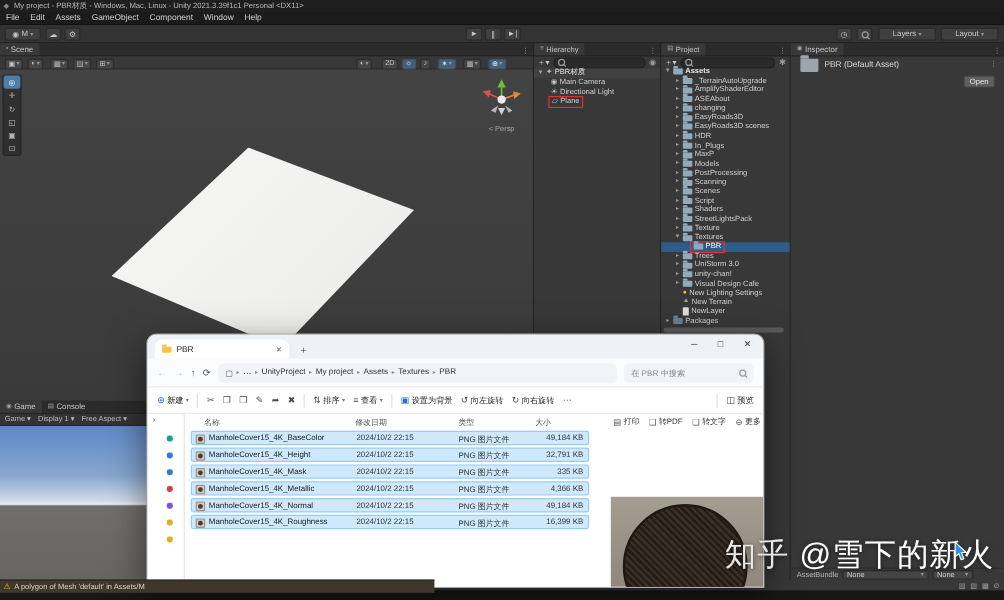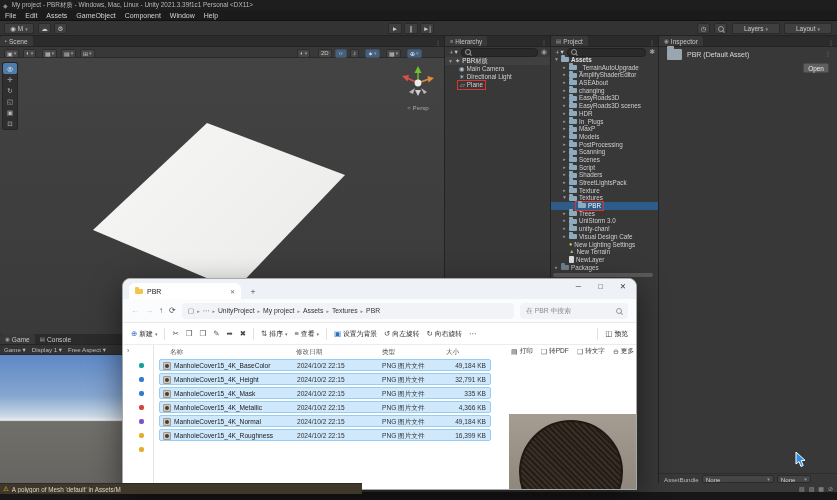--- a/index.html
+++ b/index.html
@@ -687,17 +687,20 @@
               <span>更多</span>
             </div>
           </div>
         <div class="mh-img">
           <div class="mh-circle"></div>
         </div>
       </div>
     </div>
   </div>
 
+  <div class="abs watermark">
+    <span class="wm1">知乎</span><span> @雪下的新火</span>
+  </div>
   <svg class="abs cursor" width="12" height="16" viewBox="0 0 12 16">
     <polygon points="1,0 1,12 4,9.5 6,14.5 8.2,13.5 6.2,8.6 10,8.3" fill="#2f8fe0" stroke="#fff" stroke-width="1"></polygon>
   </svg>
 
 </div>
 
 </body></html>

